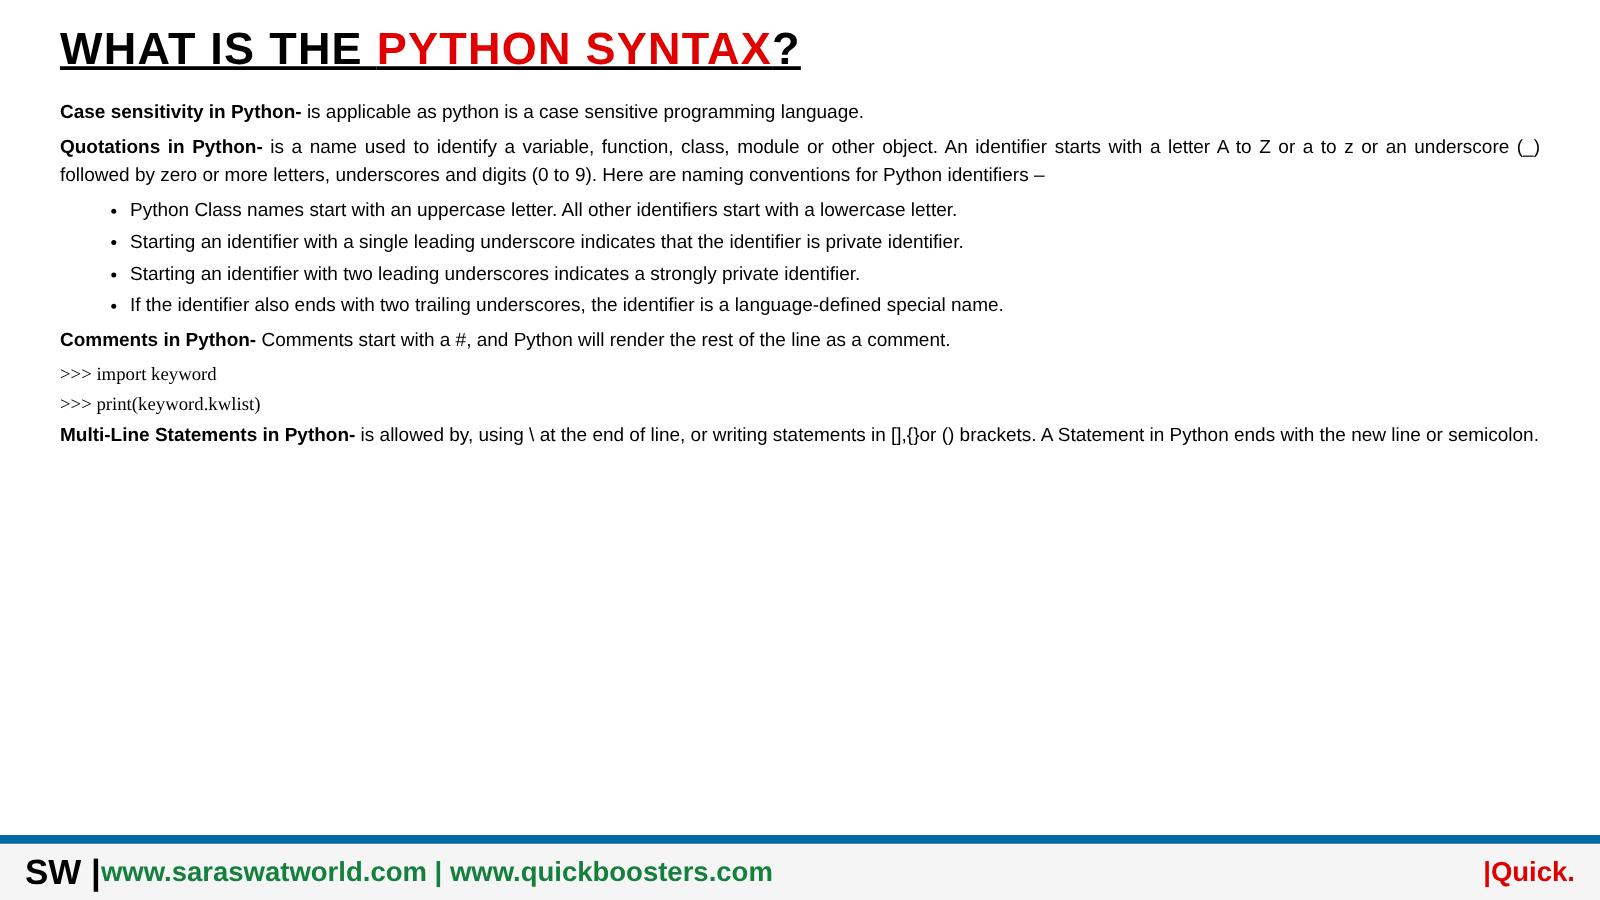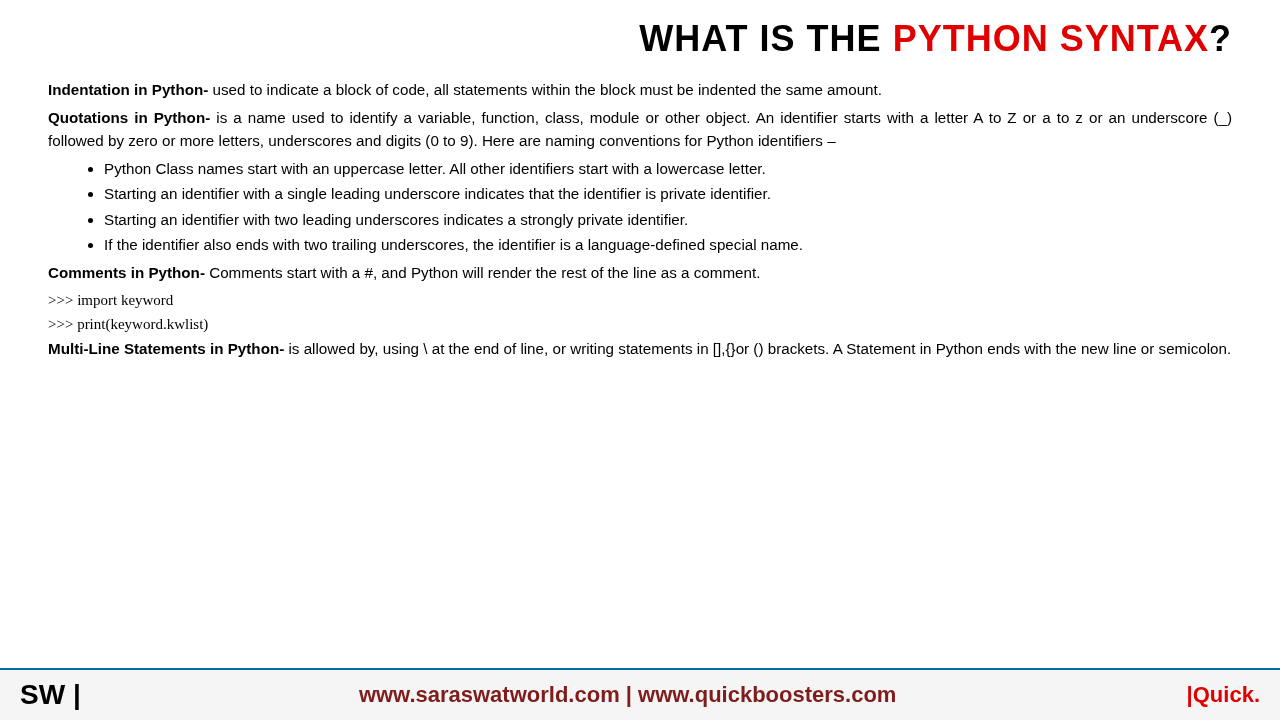--- a/index.html
+++ b/index.html
@@ -10,26 +10,27 @@
       font-family: Arial, sans-serif;
       font-size: 15px;
       color: #000000;
       overflow: hidden;
       position: relative;
     }
     .main-content {
       padding: 18px 48px 10px 48px;
     }
     h1.title {
-      text-align: right;
+      text-align: left;
       font-size: 36px;
       font-weight: 900;
       color: #000000;
       margin-bottom: 18px;
       letter-spacing: 1px;
+      text-decoration: underline;
     }
     h1.title .highlight {
       color: #e00000;
     }
     .body-text {
       font-size: 15.2px;
       line-height: 1.55;
       text-align: justify;
     }
     .body-text p {
@@ -52,58 +53,57 @@
       display: block;
       margin-left: 0;
       margin-bottom: 1px;
     }
     .footer {
       position: absolute;
       bottom: 0;
       left: 0;
       right: 0;
       background: #f5f5f5;
-      border-top: 2px solid #0369a1;
+      border-top: 7px solid #0369a1;
       padding: 10px 20px;
       display: flex;
       align-items: center;
       height: 52px;
     }
     .footer-left {
       font-size: 28px;
       font-weight: 900;
       color: #000;
       flex: 0 0 auto;
     }
     .footer-center {
       flex: 1;
-      text-align: center;
       font-size: 22px;
       font-weight: bold;
-      color: #7f1d1d;
+      color: #15803d;
     }
     .footer-right {
       font-size: 22px;
       font-weight: bold;
       color: #e00000;
       flex: 0 0 auto;
       margin-left: 12px;
     }
   </style>
 </head>
 <body>
 
 <div class="main-content">
   <h1 class="title">
     <span>WHAT IS THE </span><span class="highlight">PYTHON SYNTAX</span><span>?</span>
   </h1>
 
   <div class="body-text">
     <p>
-      <span class="bold-start">Indentation in Python-</span><span> used to indicate a block of code, all statements within the block must be indented the same amount.</span>
+      <span class="bold-start">Case sensitivity in Python-</span><span>  is applicable as python is a case sensitive programming language.</span>
     </p>
     <p>
       <span class="bold-start">Quotations in Python-</span><span> is a name used to identify a variable, function, class, module or other object. An identifier starts with a letter A to Z or a to z or an underscore (_) followed by zero or more letters, underscores and digits (0 to 9). Here are naming conventions for Python identifiers –</span>
     </p>
     <ul>
       <li><span>Python Class names start with an uppercase letter. All other identifiers start with a lowercase letter.</span></li>
       <li><span>Starting an identifier with a single leading underscore indicates that the identifier is private identifier.</span></li>
       <li><span>Starting an identifier with two leading underscores indicates a strongly private identifier.</span></li>
       <li><span>If the identifier also ends with two trailing underscores, the identifier is a language-defined special name.</span></li>
     </ul>

